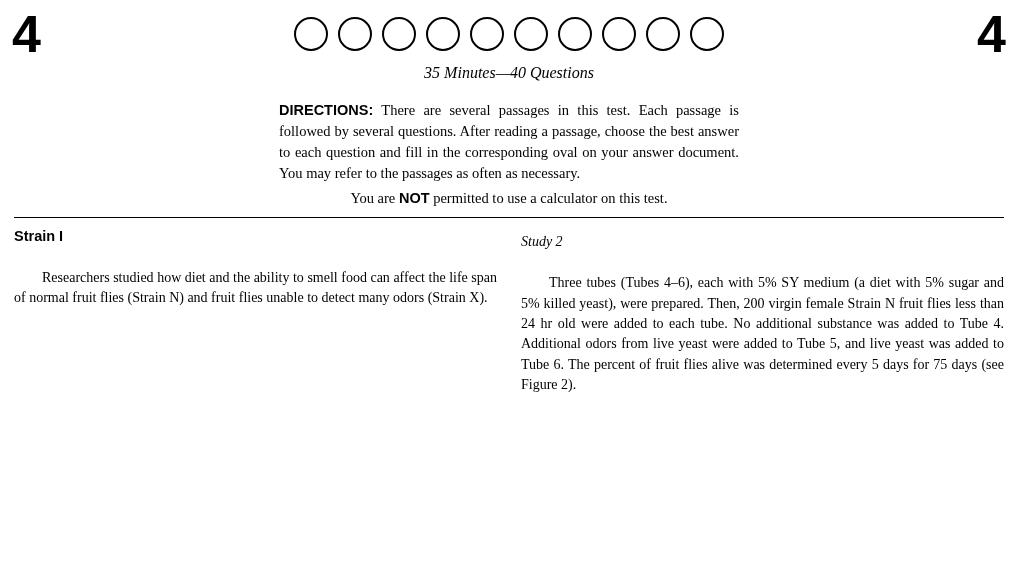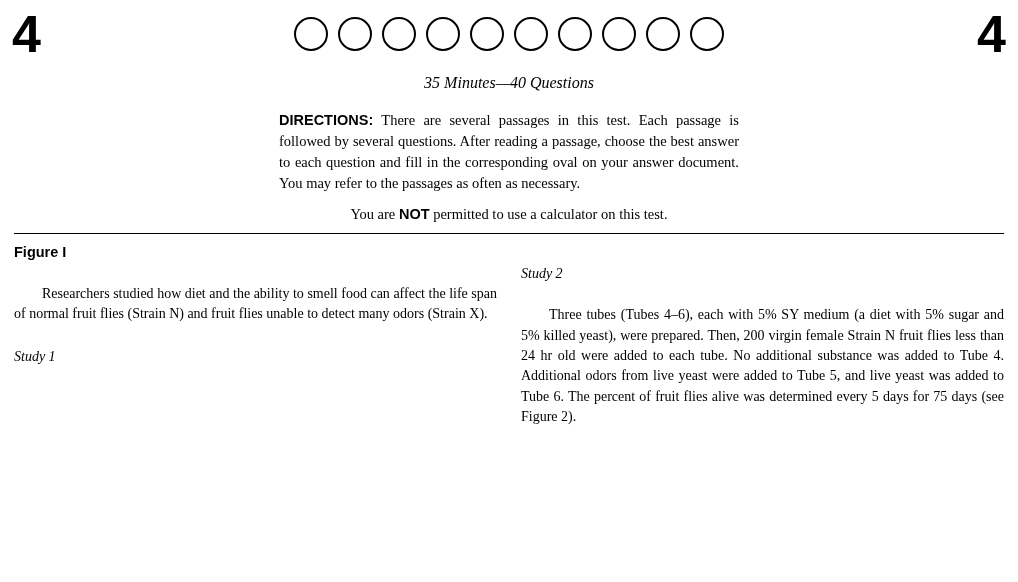--- a/index.html
+++ b/index.html
@@ -69,27 +69,27 @@
       font-size: 18px;
       font-weight: 900;
       font-family: Arial, Helvetica, sans-serif;
       letter-spacing: 0.5px;
     }
 
     .test-subtitle {
       font-size: 16px;
       font-style: italic;
       font-family: 'Times New Roman', Times, serif;
-      margin-top: 10px;
+      margin-top: 0;
     }
 
     
     .directions-block {
       width: 460px;
-      margin: 10px auto 12px auto;
+      margin: 10px auto 6px auto;
       text-align: justify;
       font-size: 14.5px;
       line-height: 1.45;
     }
 
     .directions-block .directions-label {
       font-weight: 900;
       font-family: Arial, Helvetica, sans-serif;
     }
 
@@ -135,21 +135,21 @@
     .passage-title {
       font-weight: 900;
       font-family: Arial, Helvetica, sans-serif;
       font-size: 14.5px;
       margin-bottom: 4px;
     }
 
     .study-label {
       font-style: italic;
       font-size: 14px;
-      margin-top: 22px;
+      margin-top: 6px;
       margin-bottom: 3px;
     }
 
     .passage-text {
       text-indent: 28px;
       text-align: justify;
       margin-top: 21px;
     }
 
     .italic-text {
@@ -196,23 +196,22 @@
 
   <div class="calculator-note">
     <p>You are <span class="not-text">NOT</span> permitted to use a calculator on this test.</p>
   </div>
 
   <hr class="divider">
 
   <div class="passage-area">
 
     <div class="passage-left">
-      <div class="passage-title">Figure I</div>
+      <div class="passage-title">Strain I</div>
       <p class="passage-text">Researchers studied how diet and the ability to smell food can affect the life span of normal fruit flies (Strain N) and fruit flies unable to detect many odors (Strain X).</p>
-      <p class="study-label">Study 1</p>
     </div>
 
     <div class="passage-right">
       <p class="study-label no-indent">Study 2</p>
       <p class="passage-text">Three tubes (Tubes 4–6), each with 5% SY medium (a diet with 5% sugar and 5% killed yeast), were prepared. Then, 200 virgin female Strain N fruit flies less than 24 hr old were added to each tube. No additional substance was added to Tube 4. Additional odors from live yeast were added to Tube 5, and live yeast was added to Tube 6. The percent of fruit flies alive was determined every 5 days for 75 days (see Figure 2).</p>
     </div>
 
   </div>
 
 </div>

